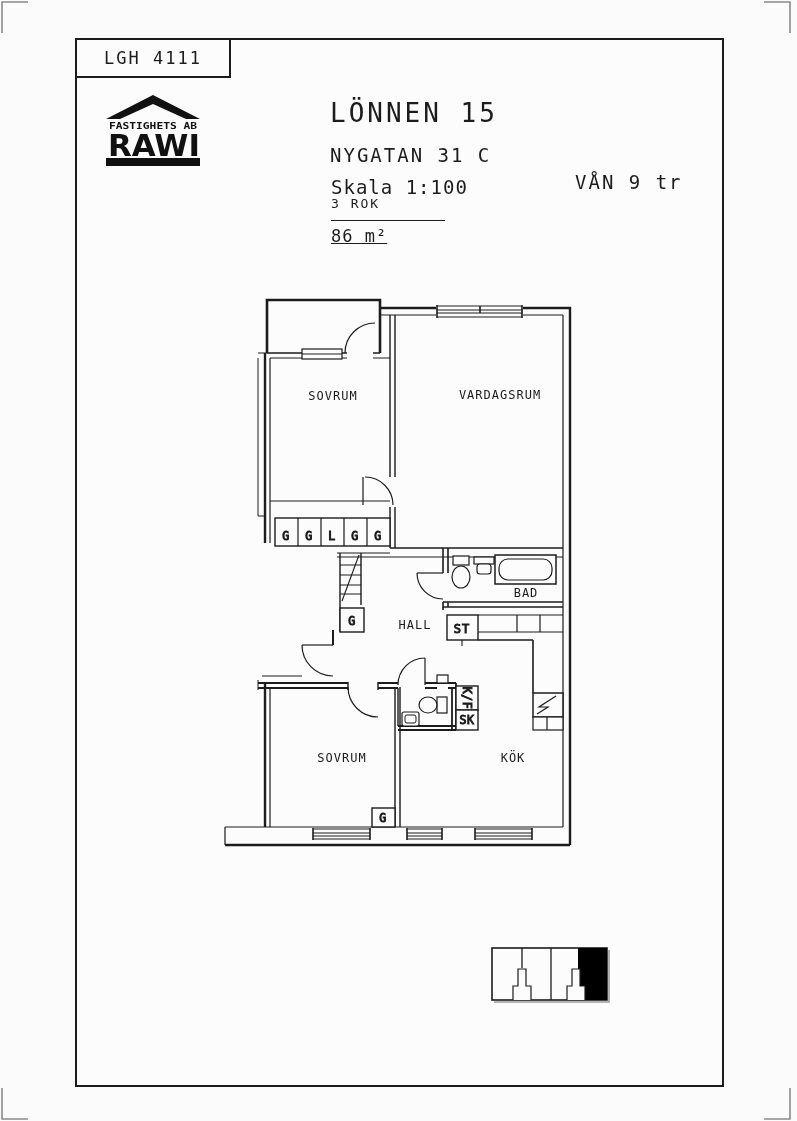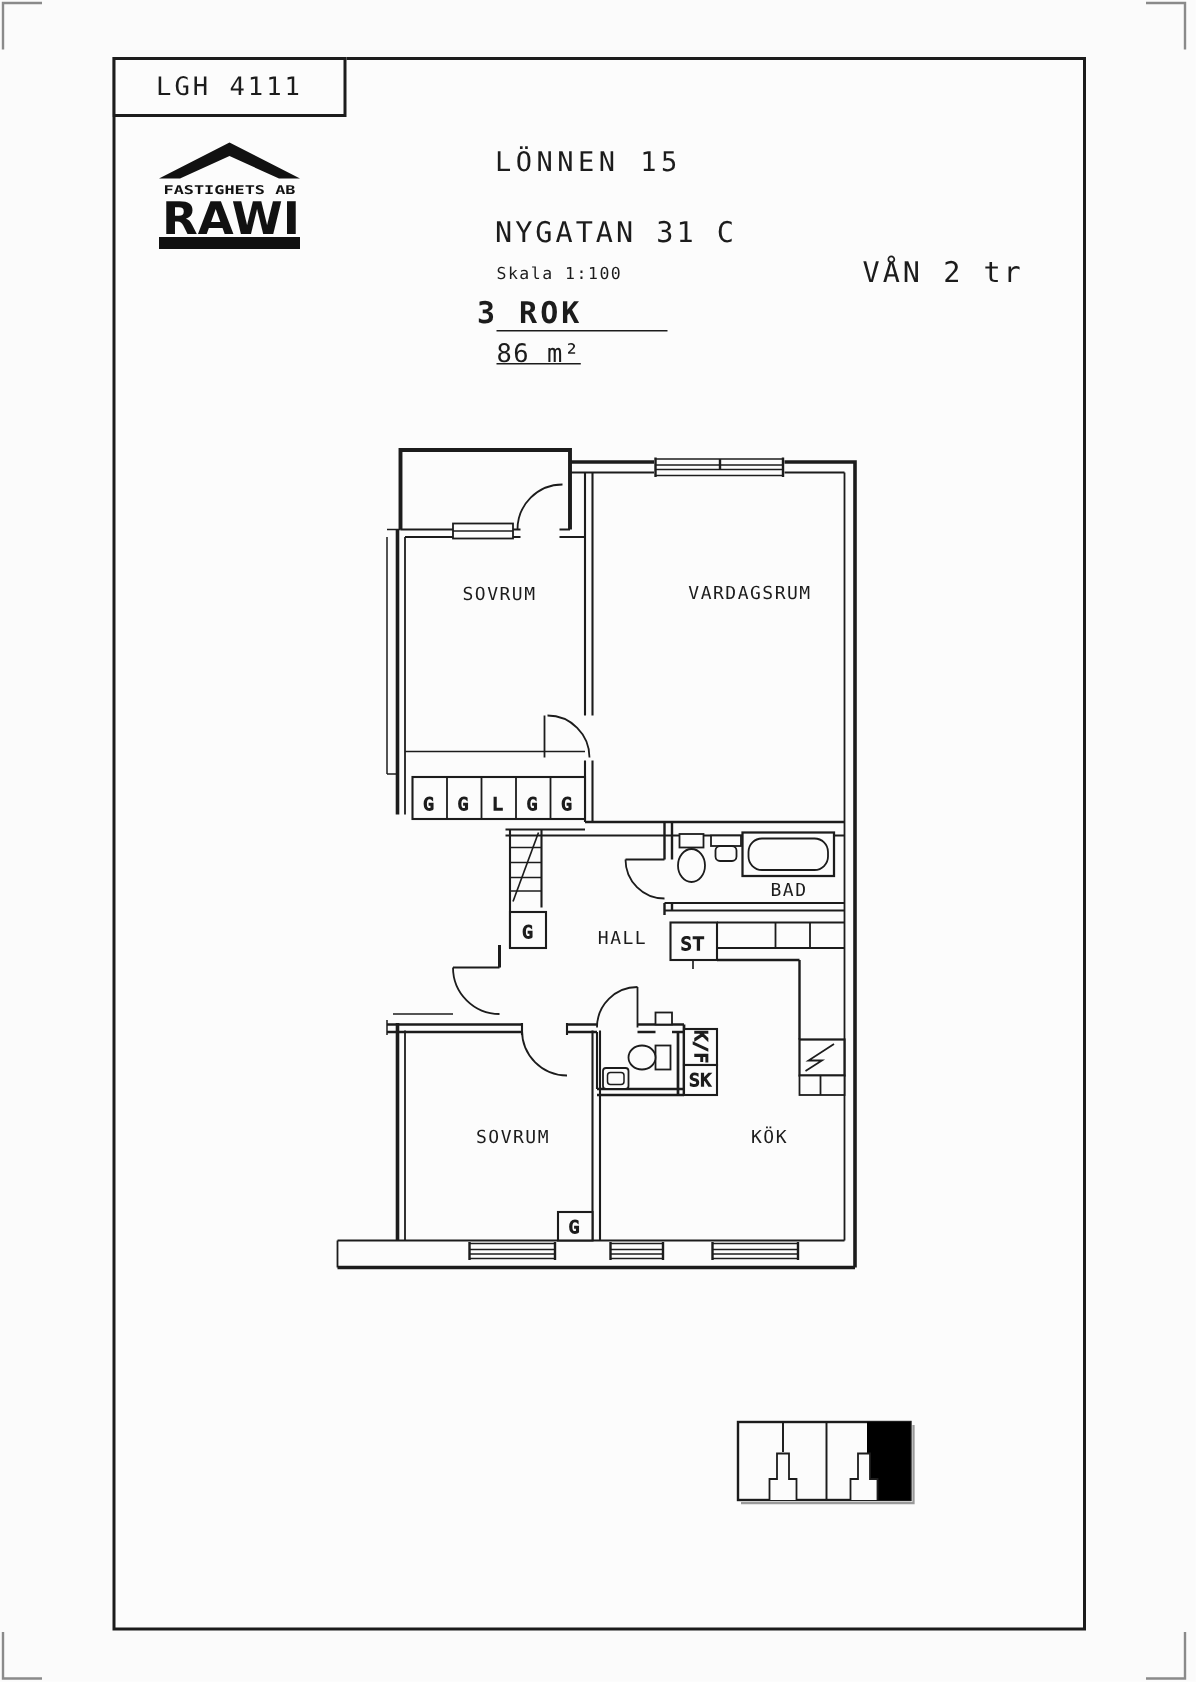--- a/index.html
+++ b/index.html
@@ -3,24 +3,24 @@
 <meta charset="utf-8">
 <style>
   html,body{margin:0;padding:0;background:#fbfbfb;}
   .sheet{position:relative;width:797px;height:1121px;background:#fbfbfb;overflow:hidden;
          font-family:"DejaVu Sans Mono", monospace;color:#1c1c1c;}
   .border-frame{position:absolute;left:75px;top:38px;width:645px;height:1045px;
                 border:2px solid #1c1c1c;background:#fcfcfc;}
   .lgh-box{position:absolute;left:75px;top:38px;width:152px;height:36px;
            border:2px solid #1c1c1c;display:flex;align-items:center;justify-content:center;
            font-size:17px;letter-spacing:2px;background:#fcfcfc;}
-  .title{position:absolute;left:330px;top:98px;font-size:18px;letter-spacing:3px;font-weight:400;}
+  .title{position:absolute;left:330px;top:98px;font-size:26px;letter-spacing:3px;font-weight:400;}
   .address{position:absolute;left:330px;top:144px;font-size:19px;letter-spacing:2px;}
-  .scale{position:absolute;left:331px;top:176px;font-size:11px;letter-spacing:1px;}
-  .rok{position:absolute;left:318px;top:196px;font-size:20px;letter-spacing:2px;font-weight:bold;}
+  .scale{position:absolute;left:331px;top:176px;font-size:19px;letter-spacing:1px;}
+  .rok{position:absolute;left:331px;top:196px;font-size:13px;letter-spacing:2px;}
   .rok-line{position:absolute;left:331px;top:220px;width:114px;height:0;border-bottom:1.6px solid #1c1c1c;}
   .area{position:absolute;left:331px;top:226px;font-size:17px;letter-spacing:1px;text-decoration:underline;}
   .floor{position:absolute;left:575px;top:171px;font-size:19px;letter-spacing:2px;}
   svg text{font-family:"DejaVu Sans Mono", monospace;fill:#1c1c1c;}
   .room-label{font-size:12px;letter-spacing:1px;}
   .small-label{font-size:11.5px;letter-spacing:0.5px;}
   .logo-small{font-size:8px;font-weight:bold;fill:#111;}
   .logo-big{font-size:30px;font-weight:800;fill:#111;font-family:"DejaVu Sans", sans-serif;}
 </style>
 </head>
@@ -47,21 +47,21 @@
     <text class="logo-big" x="6" y="64" textLength="92" lengthAdjust="spacingAndGlyphs">RAWI</text>
     <rect x="4" y="66" width="94" height="8" fill="#111"></rect>
   </svg>
 
   <div class="title">LÖNNEN 15</div>
   <div class="address">NYGATAN 31 C</div>
   <div class="scale">Skala 1:100</div>
   <div class="rok">3 ROK</div>
   <div class="rok-line"></div>
   <div class="area">86 m²</div>
-  <div class="floor">VÅN 2 tr</div>
+  <div class="floor">VÅN 9 tr</div>
 
   <svg width="797" height="1121" style="position:absolute;left:0;top:0">
 
     <g stroke="#1c1c1c" fill="none">
 
       <path d="M267,353 L267,300 L380,300 L380,353" stroke-width="2.6"></path>
       <path d="M267,353 H302 M342,353 H347 M373,353 H380" stroke-width="1.4"></path>
 
       <path d="M380,308 H570 V845" stroke-width="2.4"></path>
       <path d="M380,315 H563 M563,315 V827" stroke-width="1.2"></path>

